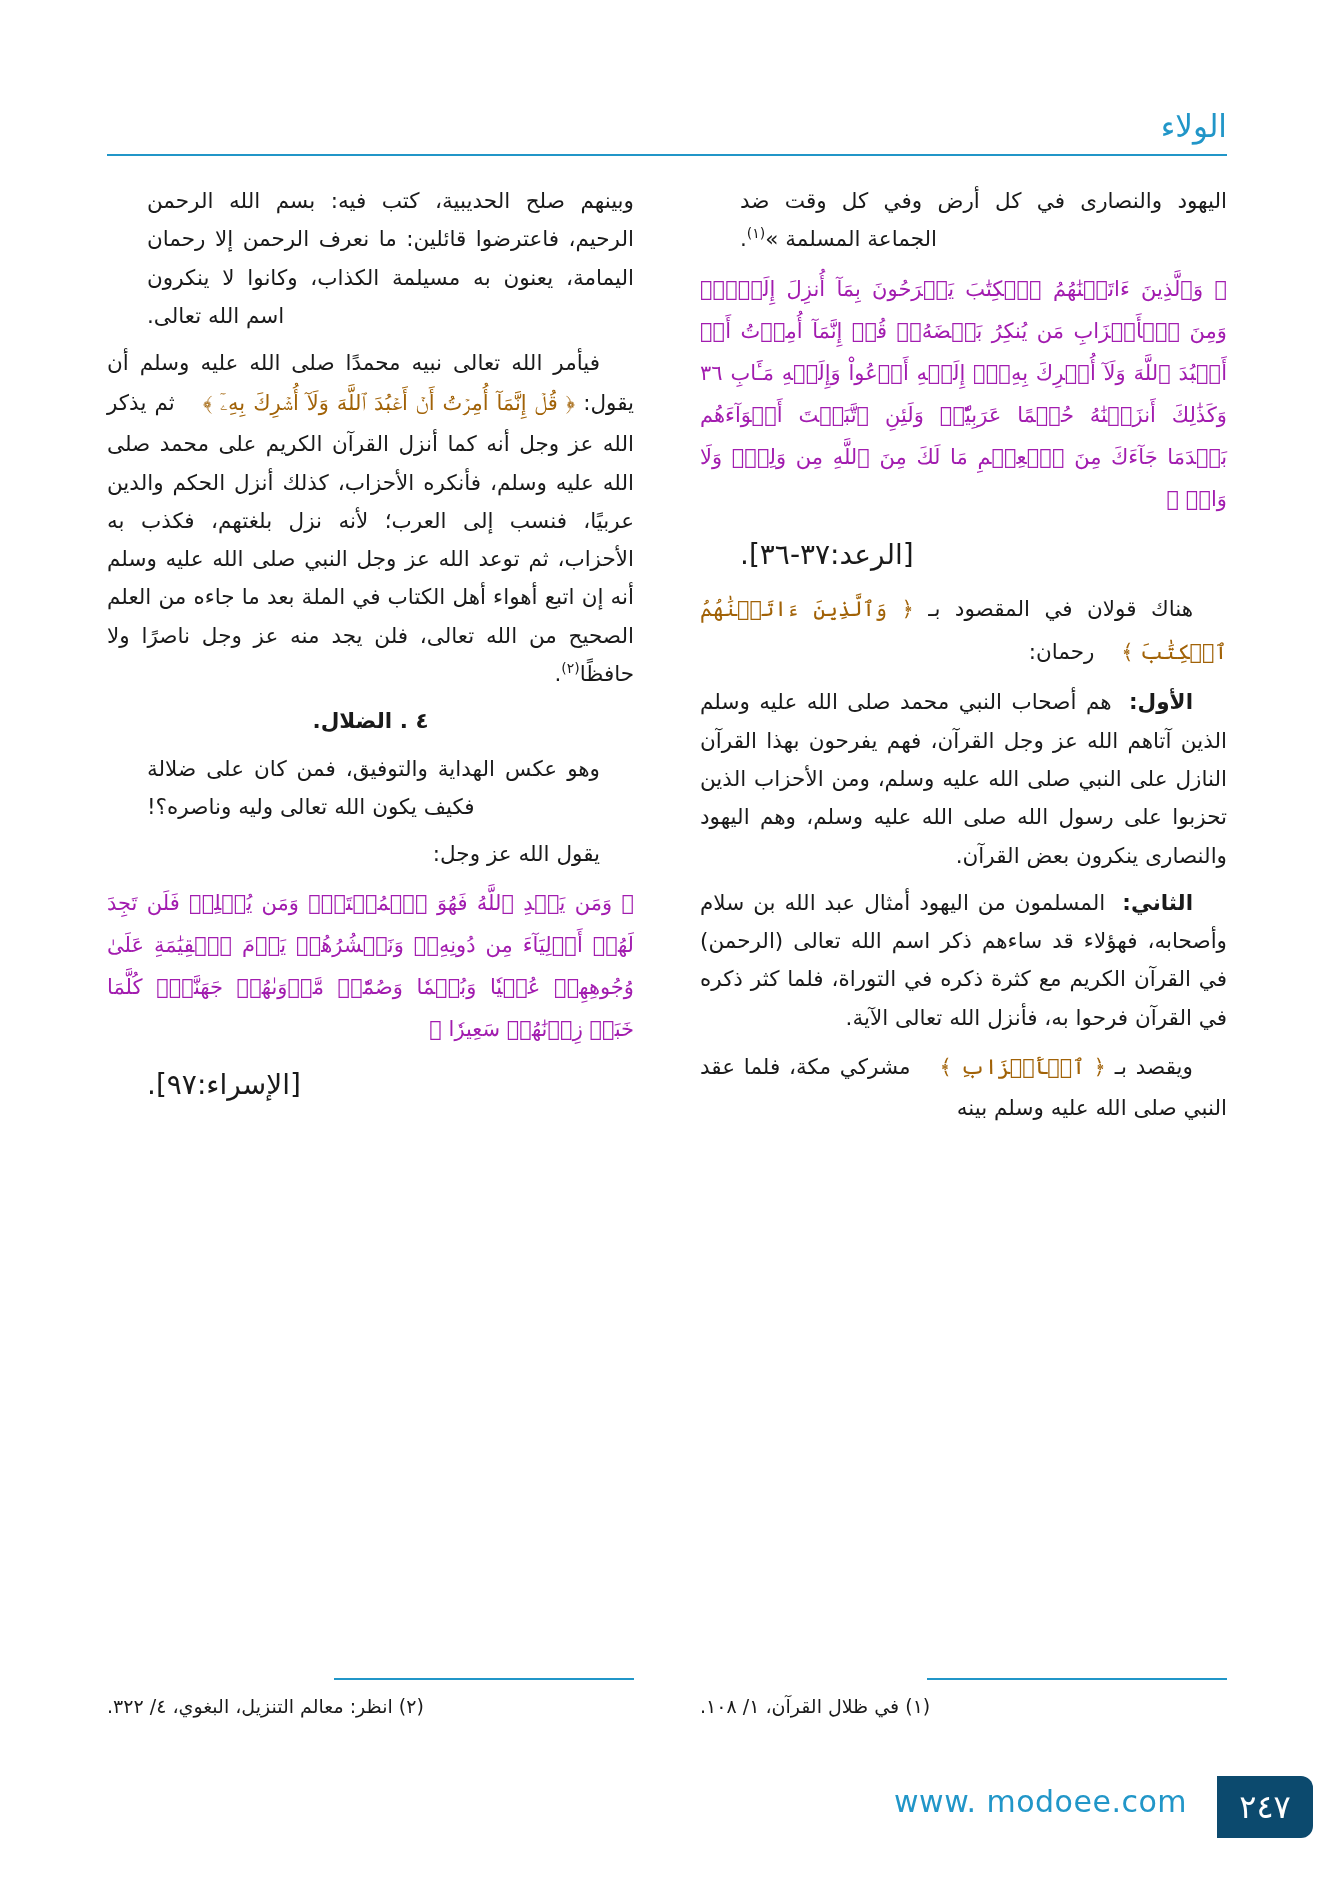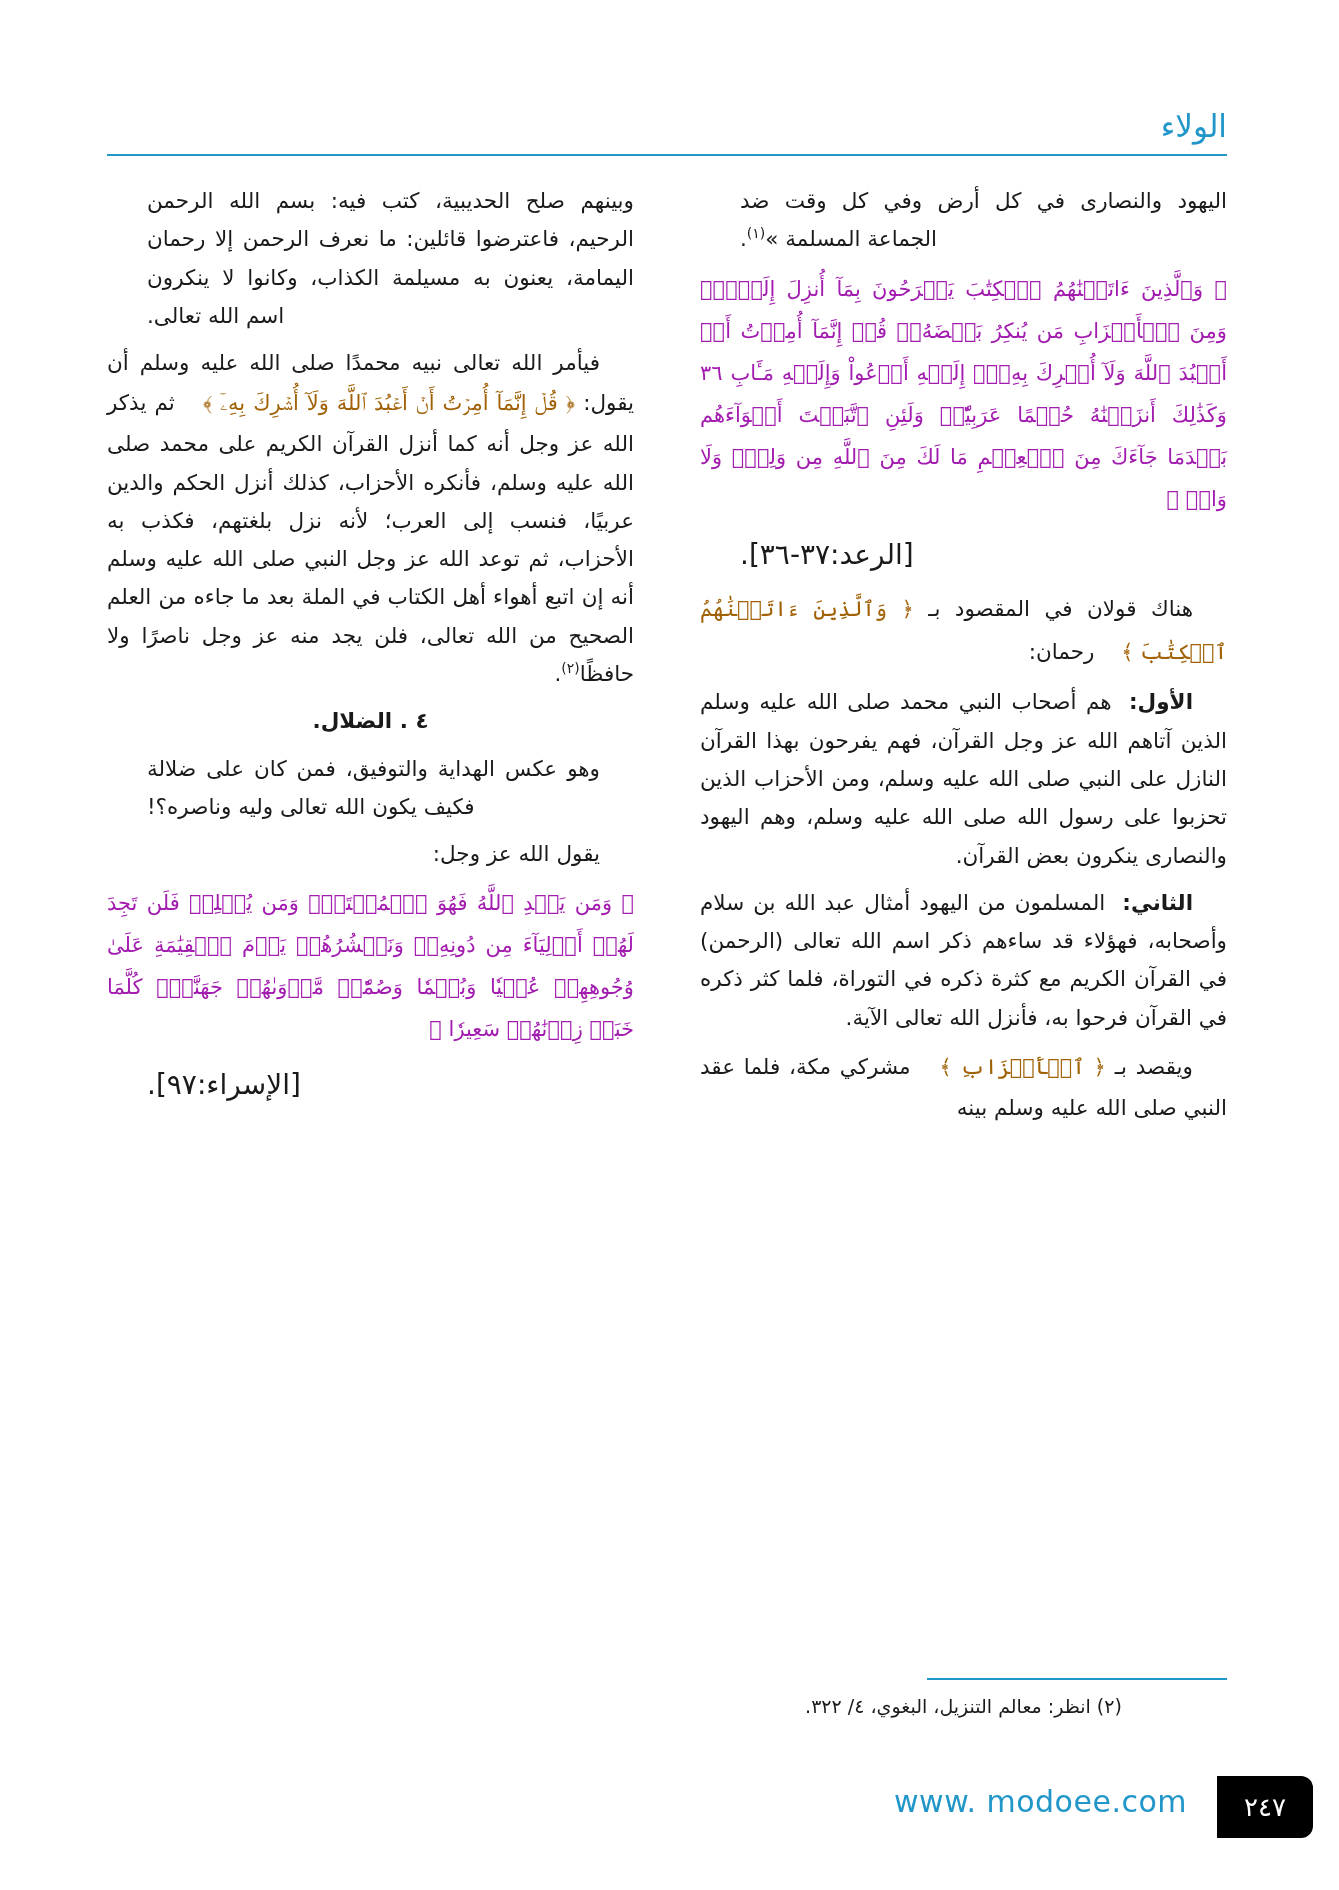--- a/index.html
+++ b/index.html
@@ -135,41 +135,41 @@
   .fn-rule {
     width: 300px;
     height: 2px;
     background: #2196c8;
     margin: 0 0 12px 0;
   }
   .fn-text {
     font-size: 19px;
     line-height: 1.5;
     font-family: "DejaVu Sans", sans-serif;
-    text-align: center;
+    text-align: left;
   }
 
   
   .footer {
     position: absolute;
     bottom: 52px;
     right: 0;
     left: 0;
     height: 62px;
   }
   .page-number-box {
     position: absolute;
     right: 26px;
     top: 0;
     width: 96px;
     height: 62px;
-    background: #000000;
+    background: #0c4a6e;
     border-radius: 0 12px 12px 0;
     color: #ffffff;
-    font-size: 26px;
+    font-size: 32px;
     display: flex;
     align-items: center;
     justify-content: center;
     letter-spacing: 2px;
   }
   .site-url {
     position: absolute;
     right: 152px;
     top: 8px;
     color: #2196c8;
@@ -221,20 +221,24 @@
       <p class="para indent"><span>يقول الله عز وجل:</span></p>
       <p class="quran-block">﴿ وَمَن يَهۡدِ ٱللَّهُ فَهُوَ ٱلۡمُهۡتَدِۖ وَمَن يُضۡلِلۡ فَلَن تَجِدَ لَهُمۡ أَوۡلِيَآءَ مِن دُونِهِۦۖ وَنَحۡشُرُهُمۡ يَوۡمَ ٱلۡقِيَٰمَةِ عَلَىٰ وُجُوهِهِمۡ عُمۡيٗا وَبُكۡمٗا وَصُمّٗاۖ مَّأۡوَىٰهُمۡ جَهَنَّمُۖ كُلَّمَا خَبَتۡ زِدۡنَٰهُمۡ سَعِيرٗا ﴾</p>
       <p class="para last-left"><span class="ref">[الإسراء:٩٧].</span></p>
 
     </div>
   </div>
 
   <div class="footnotes">
     <div class="fn-col">
       <div class="fn-rule"></div>
+      <div class="fn-text">(١)  في ظلال القرآن، ١/ ١٠٨.</div>
+    </div>
+    <div class="fn-col">
+      <div class="fn-rule"></div>
       <div class="fn-text">(٢)  انظر: معالم التنزيل، البغوي، ٤/ ٣٢٢.</div>
     </div>
   </div>
 
   <div class="footer">
     <div class="page-number-box">٢٤٧</div>
     <div class="site-url">www. modoee.com</div>
   </div>
 
 </div>

